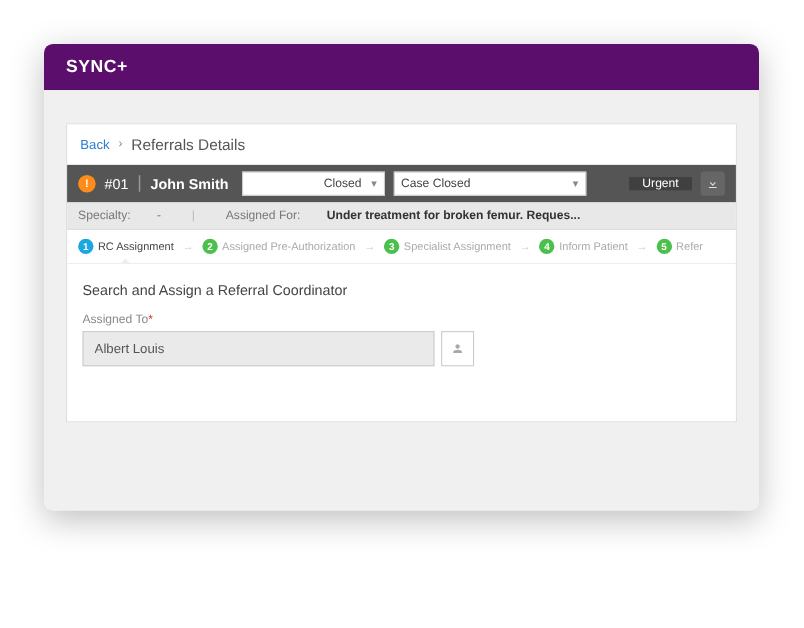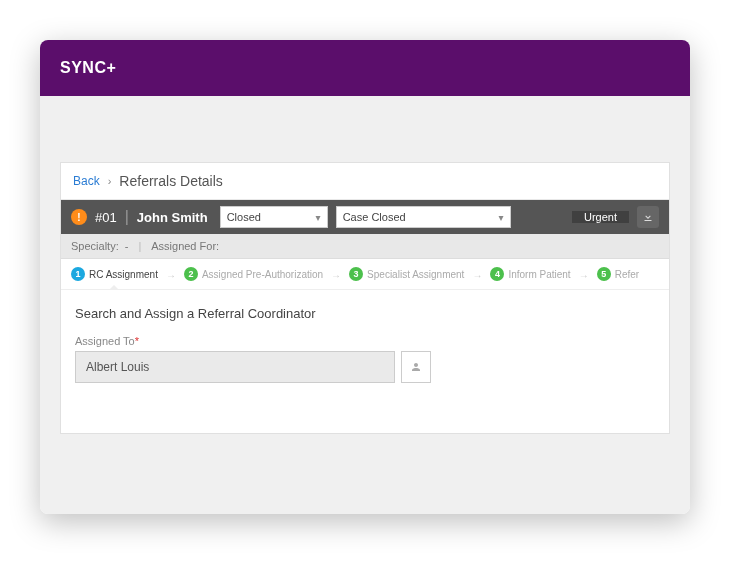--- a/index.html
+++ b/index.html
@@ -10,39 +10,38 @@
   }
   .window {
     width: 650px;
     border-radius: 8px;
     box-shadow: 0 8px 30px rgba(0,0,0,0.25);
     overflow: hidden;
     background: #fff;
   }
   .topbar {
     background: #5b0e6b;
-    height: 56px;
+    height: 42px;
     display: flex;
     align-items: center;
     padding: 0 20px;
   }
   .logo {
     color: #fff;
     font-weight: 800;
     font-size: 16px;
     letter-spacing: 0.5px;
   }
   .content-wrap {
     background: #f0f0f0;
     padding: 30px 20px 80px 20px;
   }
   .page {
     background: #fff;
     border: 1px solid #e0e0e0;
-    margin-top: 36px;
   }
   .breadcrumb {
     display: flex;
     align-items: center;
     gap: 8px;
     padding: 10px 12px;
     font-size: 13px;
     border-bottom: 1px solid #e8e8e8;
   }
   .back-link { color: #2b7cd3; text-decoration: none; font-size: 12px; }
@@ -68,21 +67,21 @@
     background: #fff;
     border: 1px solid #ccc;
     height: 22px;
     font-size: 11px;
     padding: 2px 20px 2px 6px;
     color: #444;
     position: relative;
     display: flex; align-items: center;
     cursor: pointer;
   }
-  .dropdown.small { width: 108px; }
+  .dropdown.small { width: 130px; justify-content: flex-end; }
   .dropdown.large { width: 175px; }
   .dropdown::after {
     content: "▾";
     position: absolute;
     right: 6px;
     color: #888;
     font-size: 10px;
   }
   .urgent-btn {
     background: #404040;
@@ -101,21 +100,21 @@
     cursor: pointer;
   }
   .download-icon svg { width: 12px; height: 12px; fill: #ddd; }
   .subheader {
     background: #e8e8e8;
     padding: 6px 10px;
     font-size: 11px;
     color: #777;
     border-bottom: 1px solid #ddd;
     display: flex;
-    gap: 6px;
+    gap: 24px;
   }
   .subheader .divider { color: #bbb; margin: 0 4px; }
   .subheader strong { color: #333; font-weight: 600; }
   .steps {
     display: flex;
     align-items: center;
     padding: 8px 10px;
     gap: 6px;
     font-size: 10px;
     color: #aaa;
@@ -227,20 +226,21 @@
               <path d="M12 3v10l4-4 1.4 1.4L12 16 6.6 10.4 8 9l4 4V3h0zM5 18h14v2H5z"></path>
             </svg>
         </span>
       </div>
 
       <div class="subheader">
         <span>Specialty:</span>
         <span>-</span>
         <span class="divider">|</span>
         <span>Assigned For:</span>
+        <strong>Under treatment for broken femur. Reques...</strong>
       </div>
 
       <div class="steps">
         <div class="step step-wrap">
           <span class="step-num active">1</span>
           <span class="step-label active">RC Assignment</span>
           <span class="step-caret"></span>
         </div>
         <span class="arrow">→</span>
         <div class="step">

